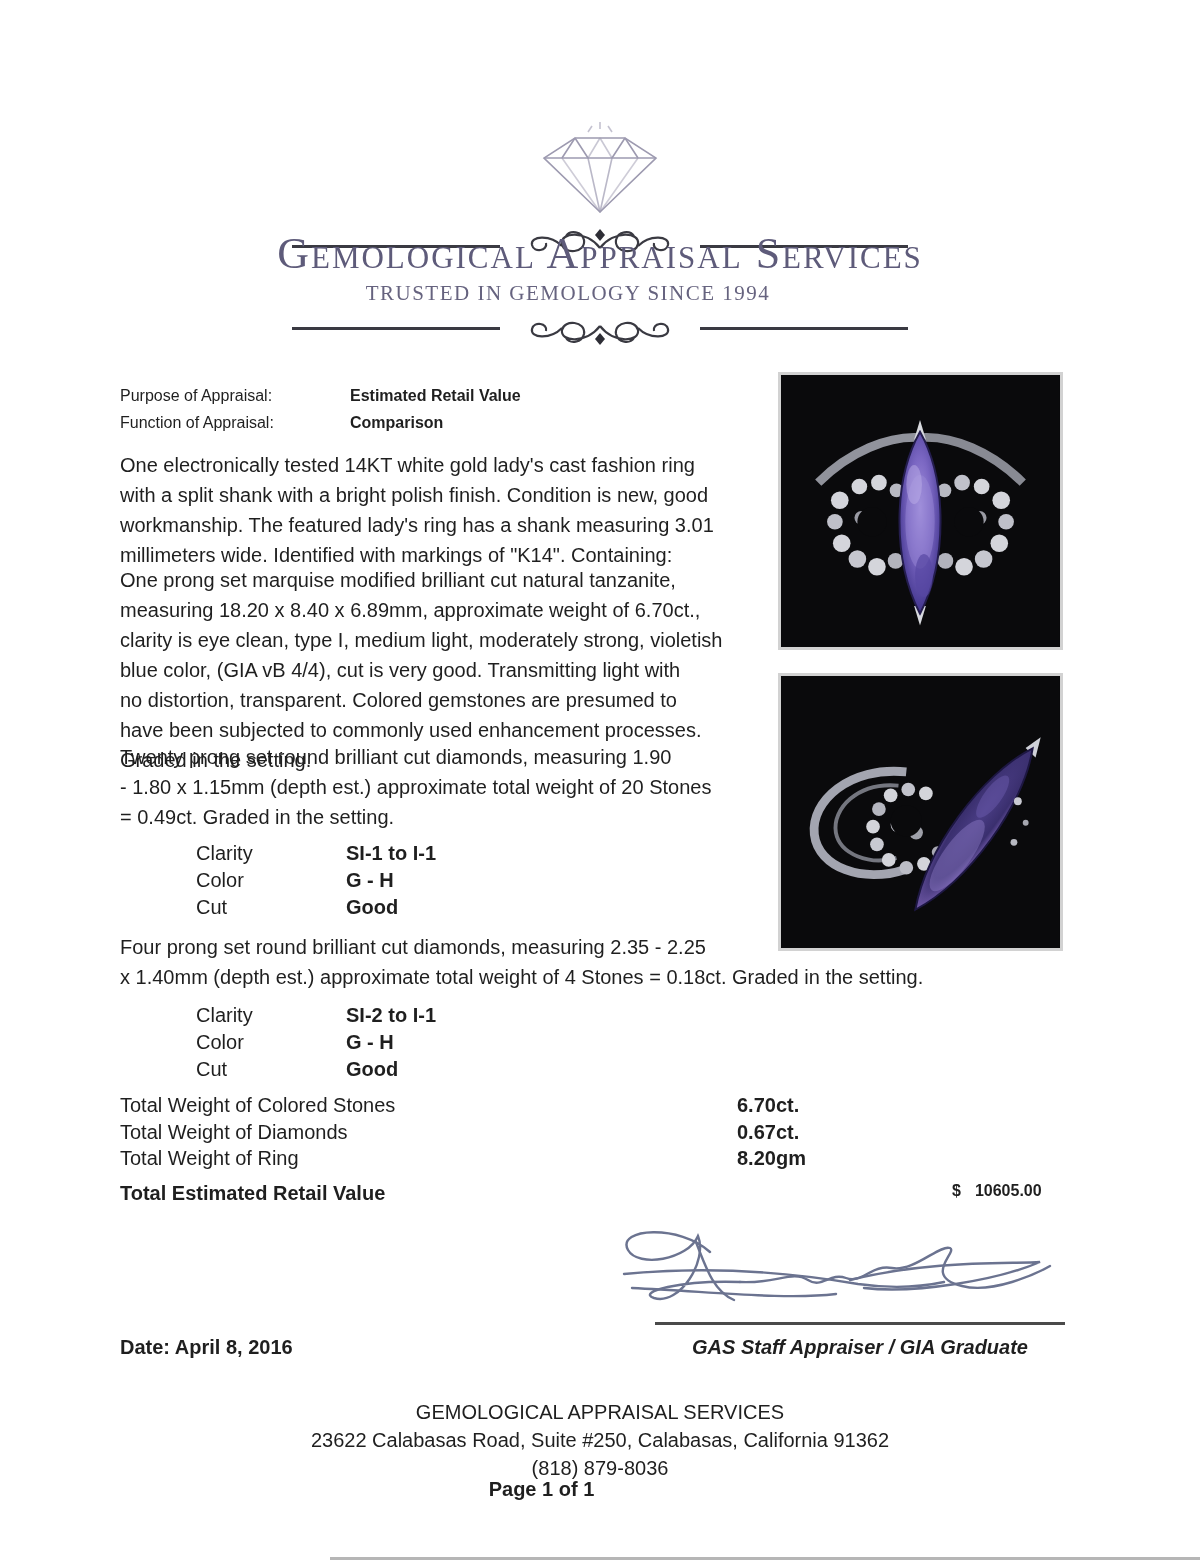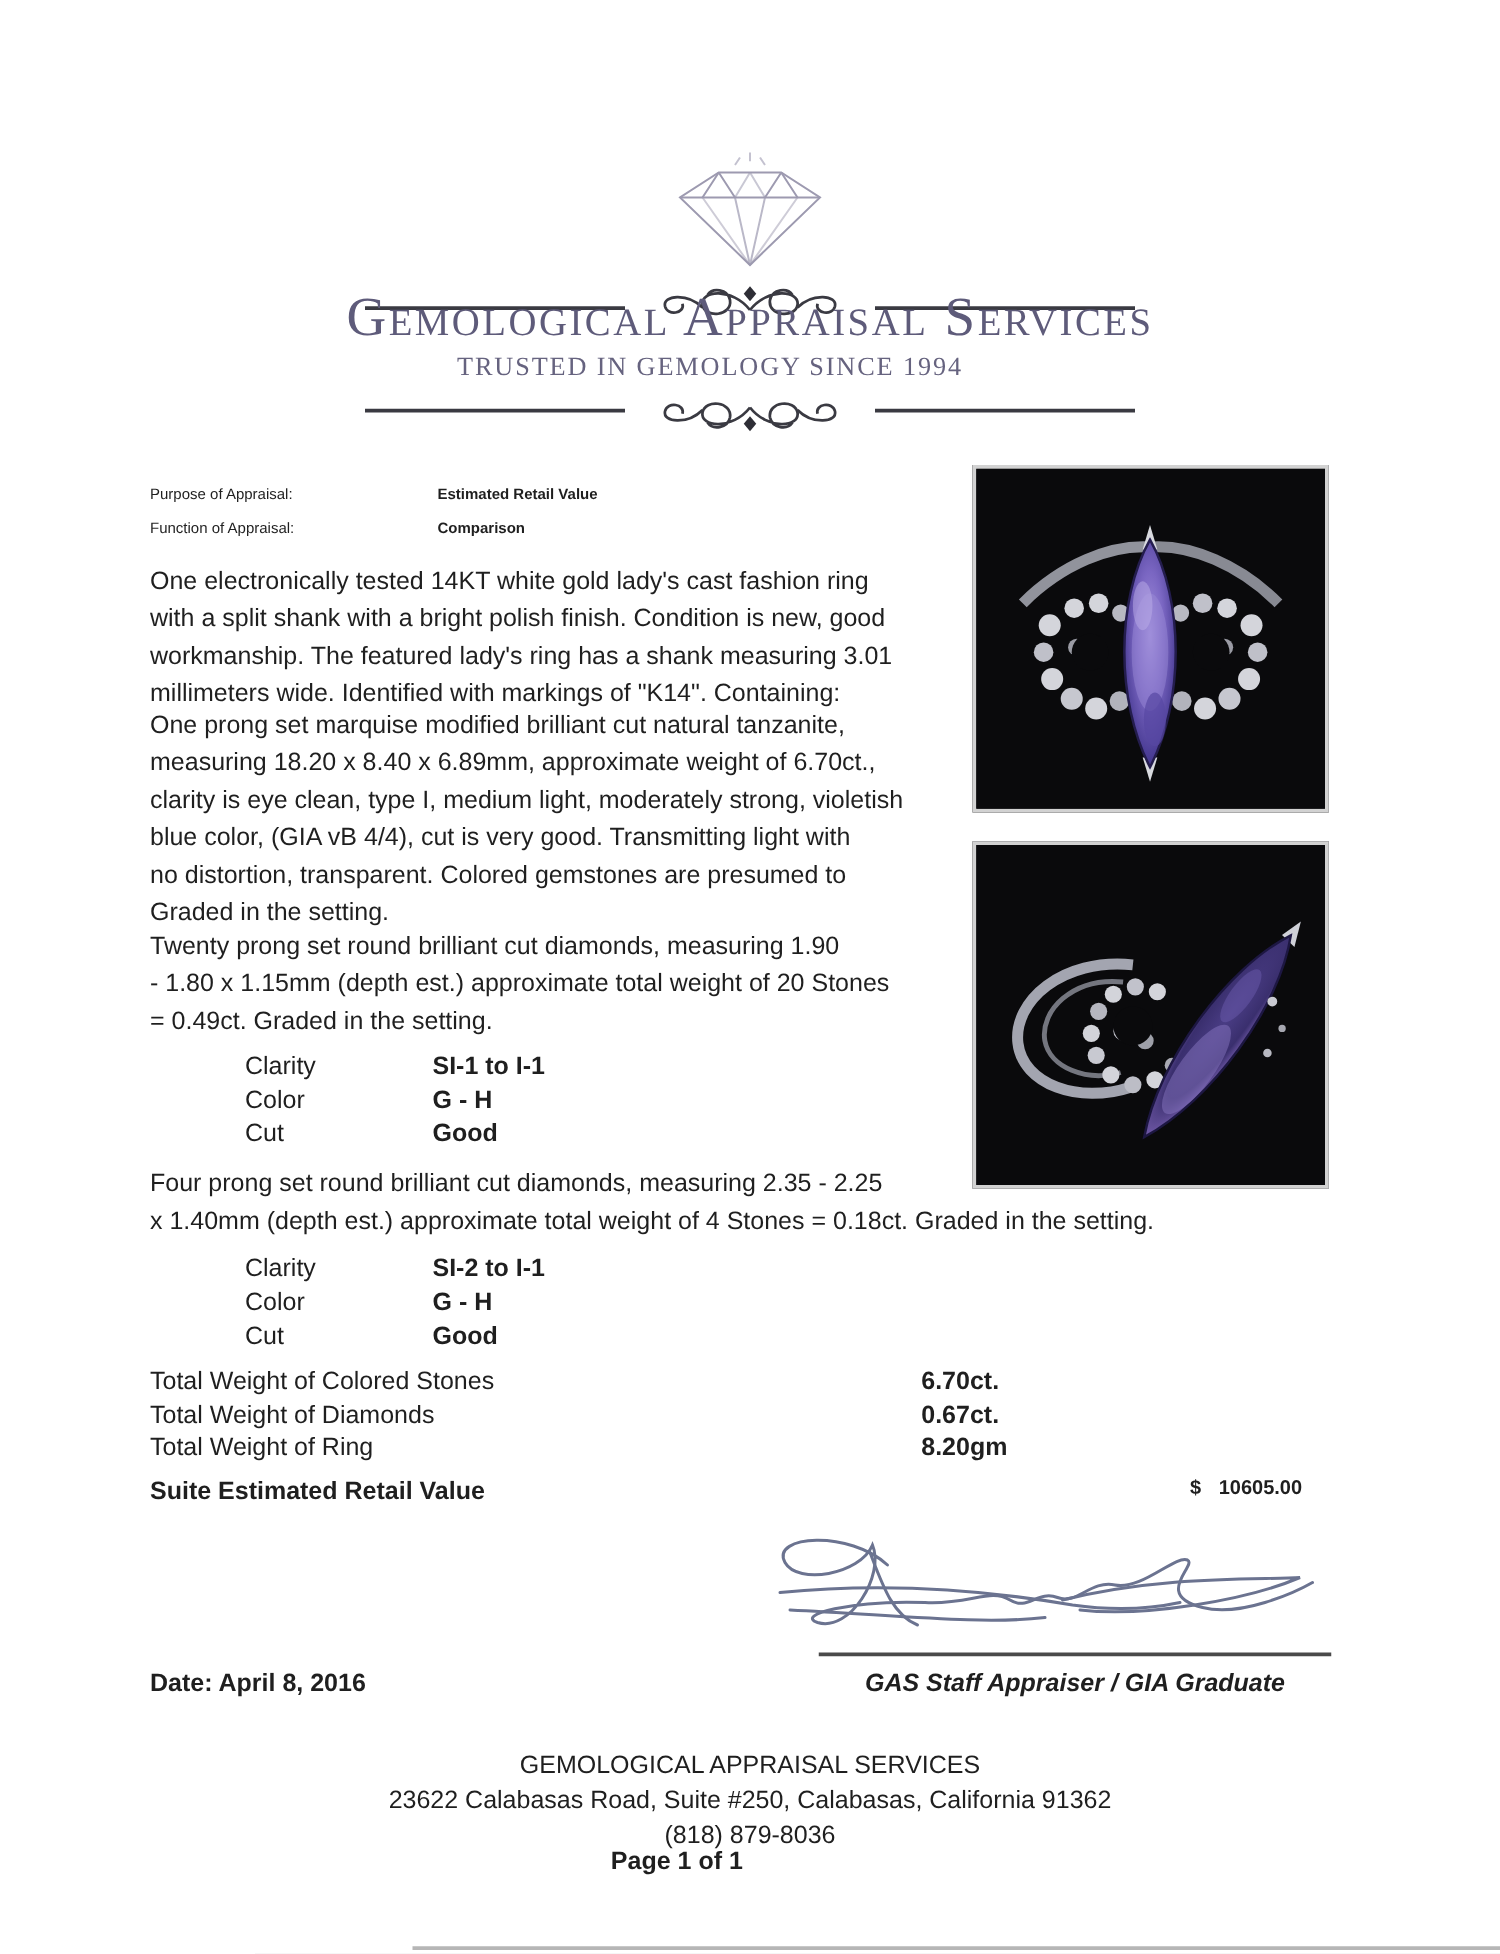--- a/index.html
+++ b/index.html
@@ -21,21 +21,21 @@
     font-family:"Liberation Serif", serif; font-variant:small-caps;
     font-size:44px; letter-spacing:2px; color:#5e5b7a; font-weight:400;
     line-height:1;
   }
   .brand-tagline {
     position:absolute; left:0; top:283px; width:1136px; text-align:center;
     font-family:"Liberation Serif", serif;
     font-size:21px; letter-spacing:1.5px; color:#66637f; line-height:1;
   }
   
-  .meta-row { position:absolute; left:120px; width:650px; font-size:12px; line-height:27px; }
+  .meta-row { position:absolute; left:120px; width:650px; font-size:16px; line-height:27px; }
   .meta-row .val { position:absolute; left:230px; font-weight:bold; }
   
   .para { position:absolute; left:120px; font-size:20px; line-height:30px; }
   .para .pline { white-space:nowrap; }
   
   .gtable { position:absolute; left:155px; font-size:20px; line-height:27px;margin-left:41px; }
   .gtable .grow { position:relative; }
   .gtable .gval { position:absolute; left:150px; font-weight:bold; white-space:nowrap; }
   
   .totals { position:absolute; left:120px; font-size:20px; line-height:26.5px; }
@@ -125,20 +125,21 @@
     <div class="pline">workmanship. The featured lady's ring has a shank measuring 3.01</div>
     <div class="pline">millimeters wide. Identified with markings of "K14".  Containing:</div>
   </div>
 
   <div class="para" style="top:565px">
     <div class="pline">One prong set marquise modified brilliant cut natural tanzanite,</div>
     <div class="pline">measuring 18.20 x 8.40 x 6.89mm, approximate weight of 6.70ct.,</div>
     <div class="pline">clarity is eye clean, type I, medium light, moderately strong, violetish</div>
     <div class="pline">blue color, (GIA vB 4/4), cut is very good. Transmitting light with</div>
     <div class="pline">no distortion, transparent. Colored gemstones are presumed to</div>
+    <div class="pline">have been subjected to commonly used enhancement processes.</div>
     <div class="pline">Graded in the setting.</div>
   </div>
 
   <div class="para" style="top:742px">
     <div class="pline">Twenty prong set round brilliant cut diamonds, measuring 1.90</div>
     <div class="pline">- 1.80 x 1.15mm (depth est.) approximate total weight of 20 Stones</div>
     <div class="pline">= 0.49ct. Graded in the setting.</div>
   </div>
 
   <div class="gtable" style="top:840px">
@@ -184,21 +185,21 @@
     <div class="trow">
       <span>Total Weight of Diamonds</span>
       <span class="tval">0.67ct.</span>
     </div>
     <div class="trow">
       <span>Total Weight of Ring</span>
       <span class="tval">8.20gm</span>
     </div>
   </div>
 
-  <div class="retail" style="top:1182px">Suite Estimated Retail Value</div>
+  <div class="retail" style="top:1182px">Total Estimated Retail Value</div>
   <div class="retail-amt" style="top:1182px">
     <span>$</span>
     <span>10605.00</span>
   </div>
 
   <div class="photo" style="top:372px">
     <svg viewBox="0 0 285 278">
       <defs>
         <radialGradient id="gem1" cx="50%" cy="42%" r="70%">
           <stop offset="0%" stop-color="#a391dd"></stop>

